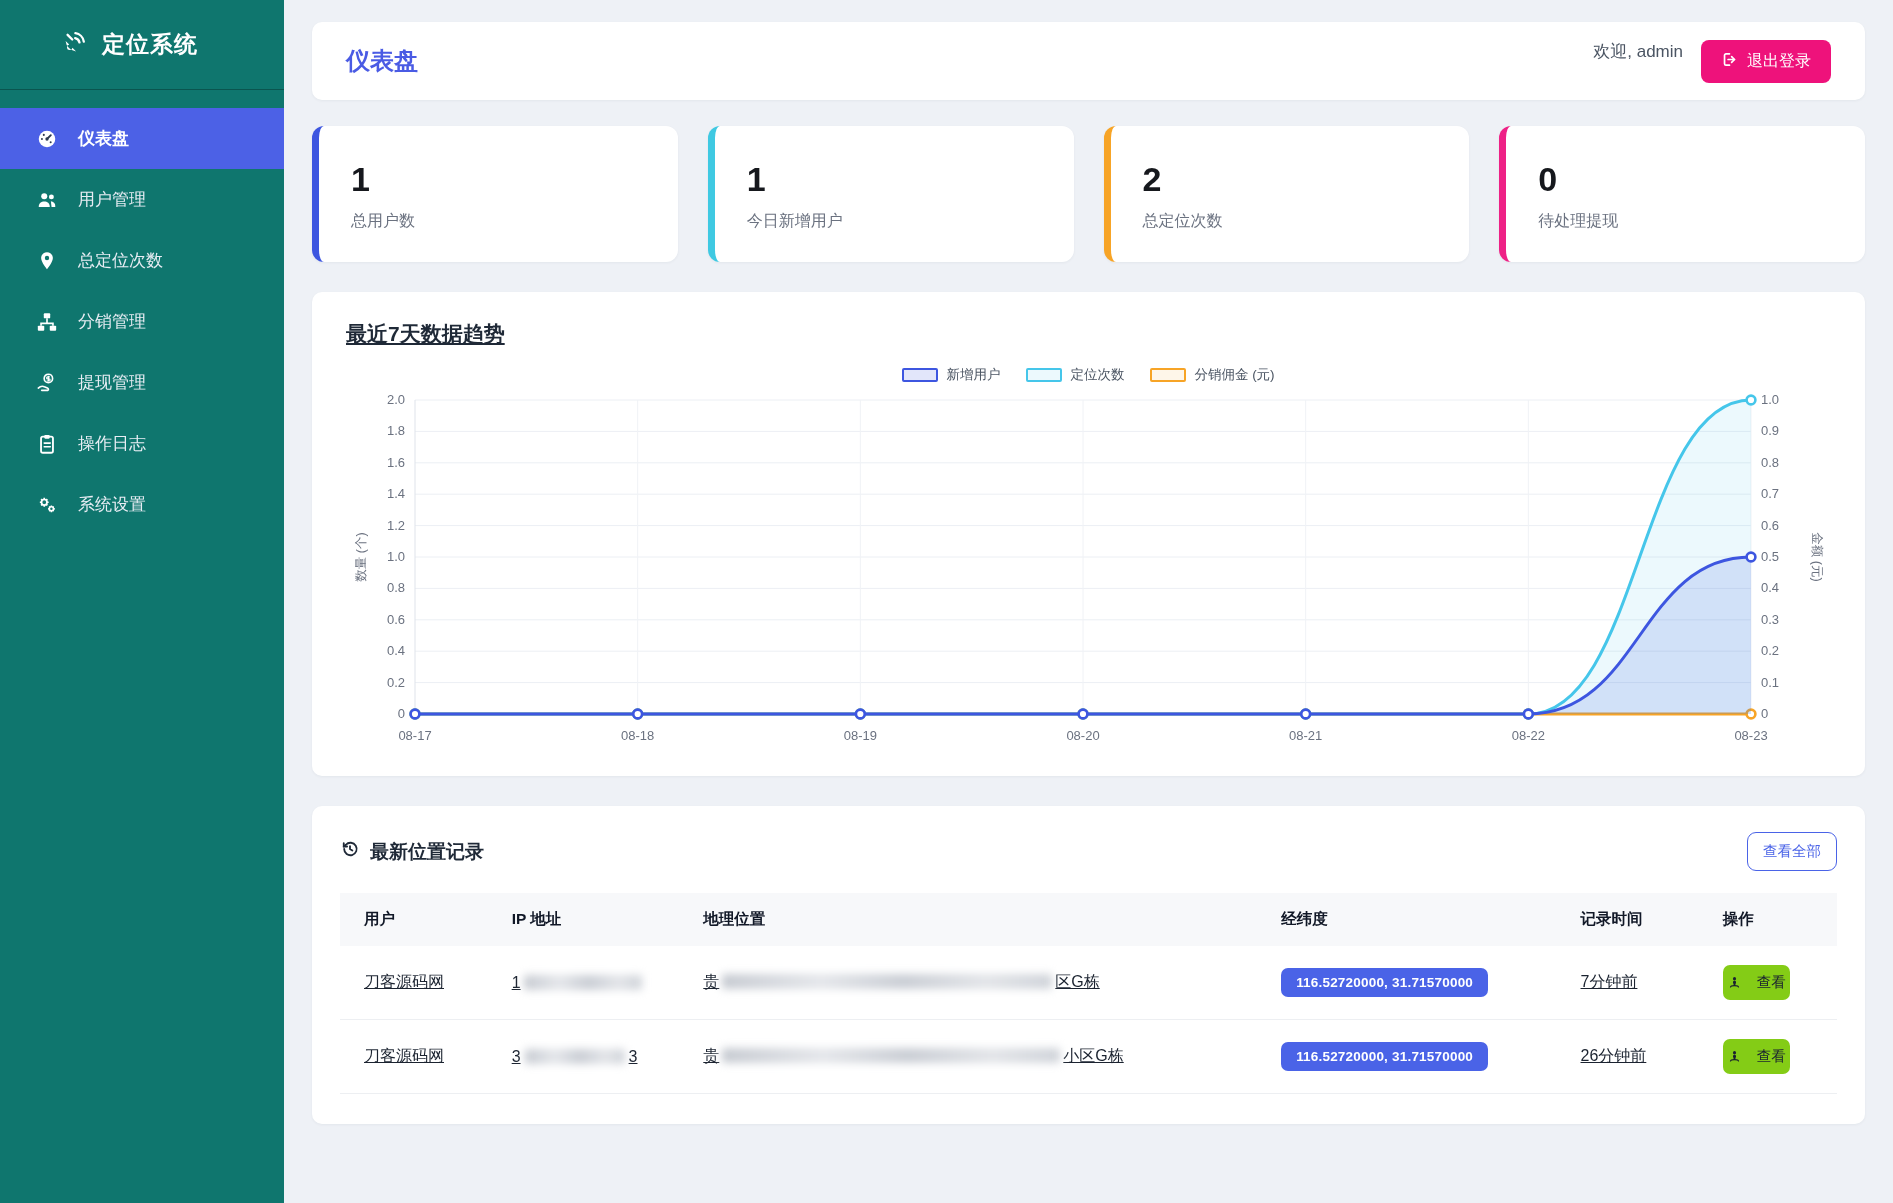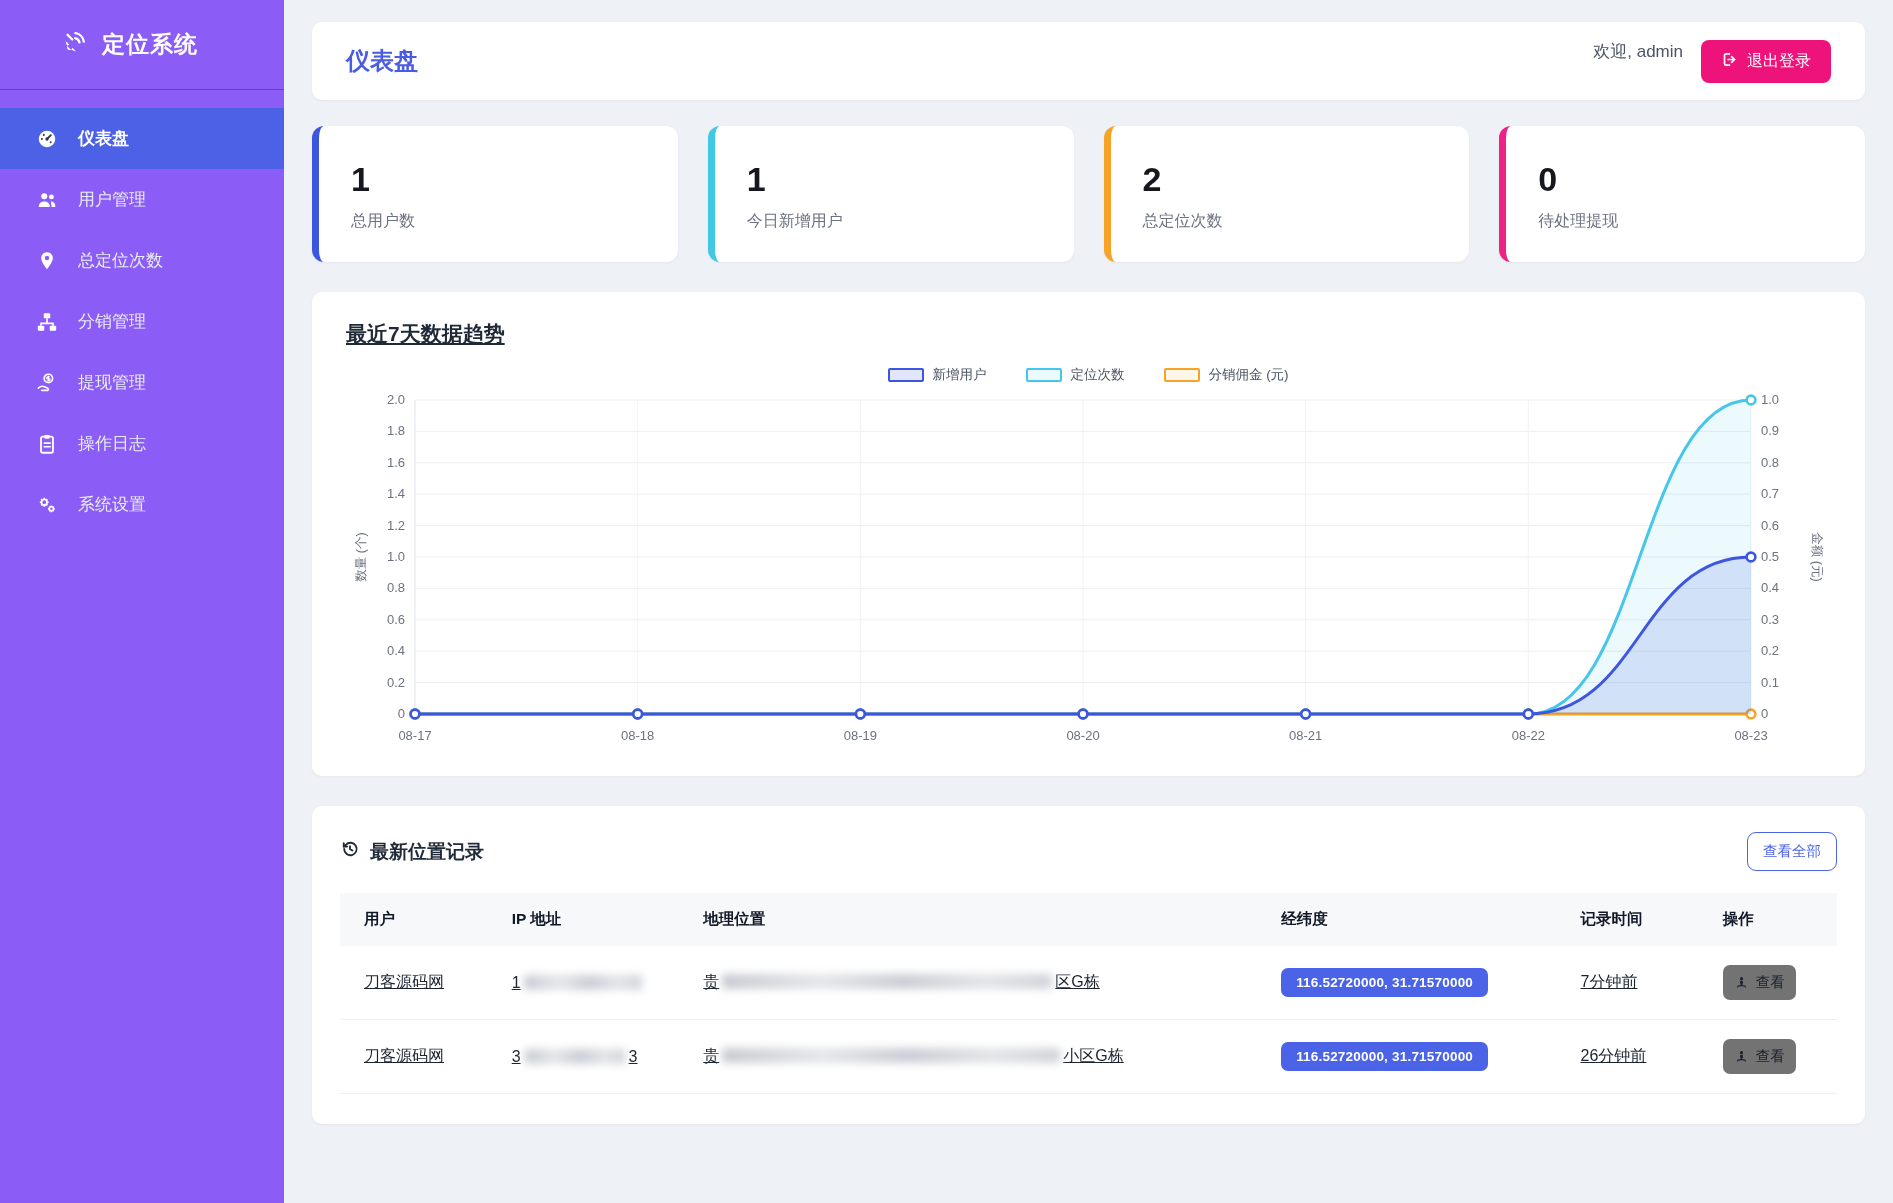--- a/index.html
+++ b/index.html
@@ -2,21 +2,21 @@
 <html lang="zh"><head>
 <meta charset="utf-8">
 <style>
   * { margin:0; padding:0; box-sizing:border-box; }
   html,body { width:1893px; height:1203px; overflow:hidden;
     font-family:"Liberation Sans","DejaVu Sans",sans-serif; background:#eef1f6; }
 
   .layout { display:flex; width:100%; height:100%; }
 
   
-  .sidebar { width:284px; min-width:284px; background:#8b5cf6; color:#fff; height:100%; }
+  .sidebar { width:284px; min-width:284px; background:#0f766e; color:#fff; height:100%; }
   .logo { display:flex; align-items:center; gap:14px; padding:0 0 0 60px; height:90px;
     border-bottom:1px solid rgba(0,0,0,.28); }
   .logo svg { width:28px; height:28px; }
   .logo-text { font-size:23px; font-weight:bold; letter-spacing:1px; }
   .menu { margin-top:18px; }
   .menu-item { display:flex; align-items:center; gap:20px; height:61px; padding-left:36px;
     font-size:17px; color:#e8edf4; cursor:pointer; }
   .menu-item svg { width:22px; height:22px; flex:0 0 22px; }
   .menu-item.active { background:#4c61e6; color:#fff; font-weight:bold; }
 
@@ -37,21 +37,21 @@
   
   .stats { display:flex; gap:30px; margin-top:26px; }
   .stat-card { flex:1; background:#fff; border-radius:12px; padding:34px 32px 30px 32px;
     border-left:7px solid #ccc; box-shadow:0 1px 3px rgba(20,30,60,.05); }
   .stat-value { font-size:34px; font-weight:bold; color:#16181d; }
   .stat-label { margin-top:12px; font-size:16px; color:#6b7280; }
 
   
   .chart-card { margin-top:30px; padding:28px 34px 18px 34px; }
   .chart-title { font-size:21px; font-weight:bold; color:#1f2937;text-decoration:underline; }
-  .legend { display:flex; justify-content:center; gap:40px; margin:18px 0 2px 0;align-items:flex-end; }
+  .legend { display:flex; justify-content:center; gap:26px; margin:18px 0 2px 0;align-items:flex-end; }
   .legend-item { display:flex; align-items:center; gap:8px; font-size:13.5px; color:#4b5563; }
   .legend-swatch { width:36px; height:14px; border:2px solid; border-radius:2px; }
 
   
   .records-card { margin-top:30px; padding:26px 28px 30px 28px; }
   .records-head { display:flex; align-items:center; justify-content:space-between; }
   .records-title { display:flex; align-items:center; gap:10px; font-size:19px; font-weight:bold;
     color:#1f2937; }
   .records-title svg { width:20px; height:20px; }
   .view-all-btn { background:#fff; color:#4a63e7; border:1.5px solid #4a63e7; border-radius:9px;
@@ -60,22 +60,22 @@
   table { width:100%; margin-top:22px; border-collapse:collapse; table-layout:fixed; }
   thead tr { background:#f7f8fa; }
   th { text-align:left; font-size:15.5px; color:#111827; font-weight:bold; padding:16px 10px; }
   td { font-size:16px; color:#1b2330; padding:19px 10px; border-bottom:1px solid #edeff2;text-decoration:underline; }
   th:first-child, td:first-child { padding-left:24px; }
   .col-user{width:10.8%} .col-ip{width:12.8%} .col-loc{width:38.6%}
   .col-coord{width:20%} .col-time{width:9.5%} .col-op{width:8.3%}
 
   .coord-badge { display:inline-block; background:#4a63e7; color:#fff; font-weight:bold;
     font-size:13.5px; padding:7px 15px; border-radius:7px; letter-spacing:.2px; }
-  .view-btn { display:inline-flex; align-items:center; gap:7px; background:#737373; color:#1b2330;
-    border:none; border-radius:7px; padding:8px 11px; font-size:14.5px; cursor:pointer;
+  .view-btn { display:inline-flex; align-items:center; gap:15px; background:#84cc16; color:#1b2330;
+    border:none; border-radius:7px; padding:8px 4px; font-size:14.5px; cursor:pointer;
     font-family:inherit; }
   .view-btn svg { width:15px; height:15px; }
 
   .mask { display:inline-block; vertical-align:-2px; height:15px; border-radius:2px;
     background:linear-gradient(90deg,#c6cad1,#e4e6ea 30%,#c9cdd4 55%,#e2e4e8 80%,#cfd3d9);
     filter:blur(4px); }
   .mask-ip-1 { width:118px; margin-left:3px; }
   .mask-ip-2 { width:100px; margin:0 4px; }
   .mask-loc-1 { width:330px; margin:0 3px; }
   .mask-loc-2 { width:338px; margin:0 3px; }

